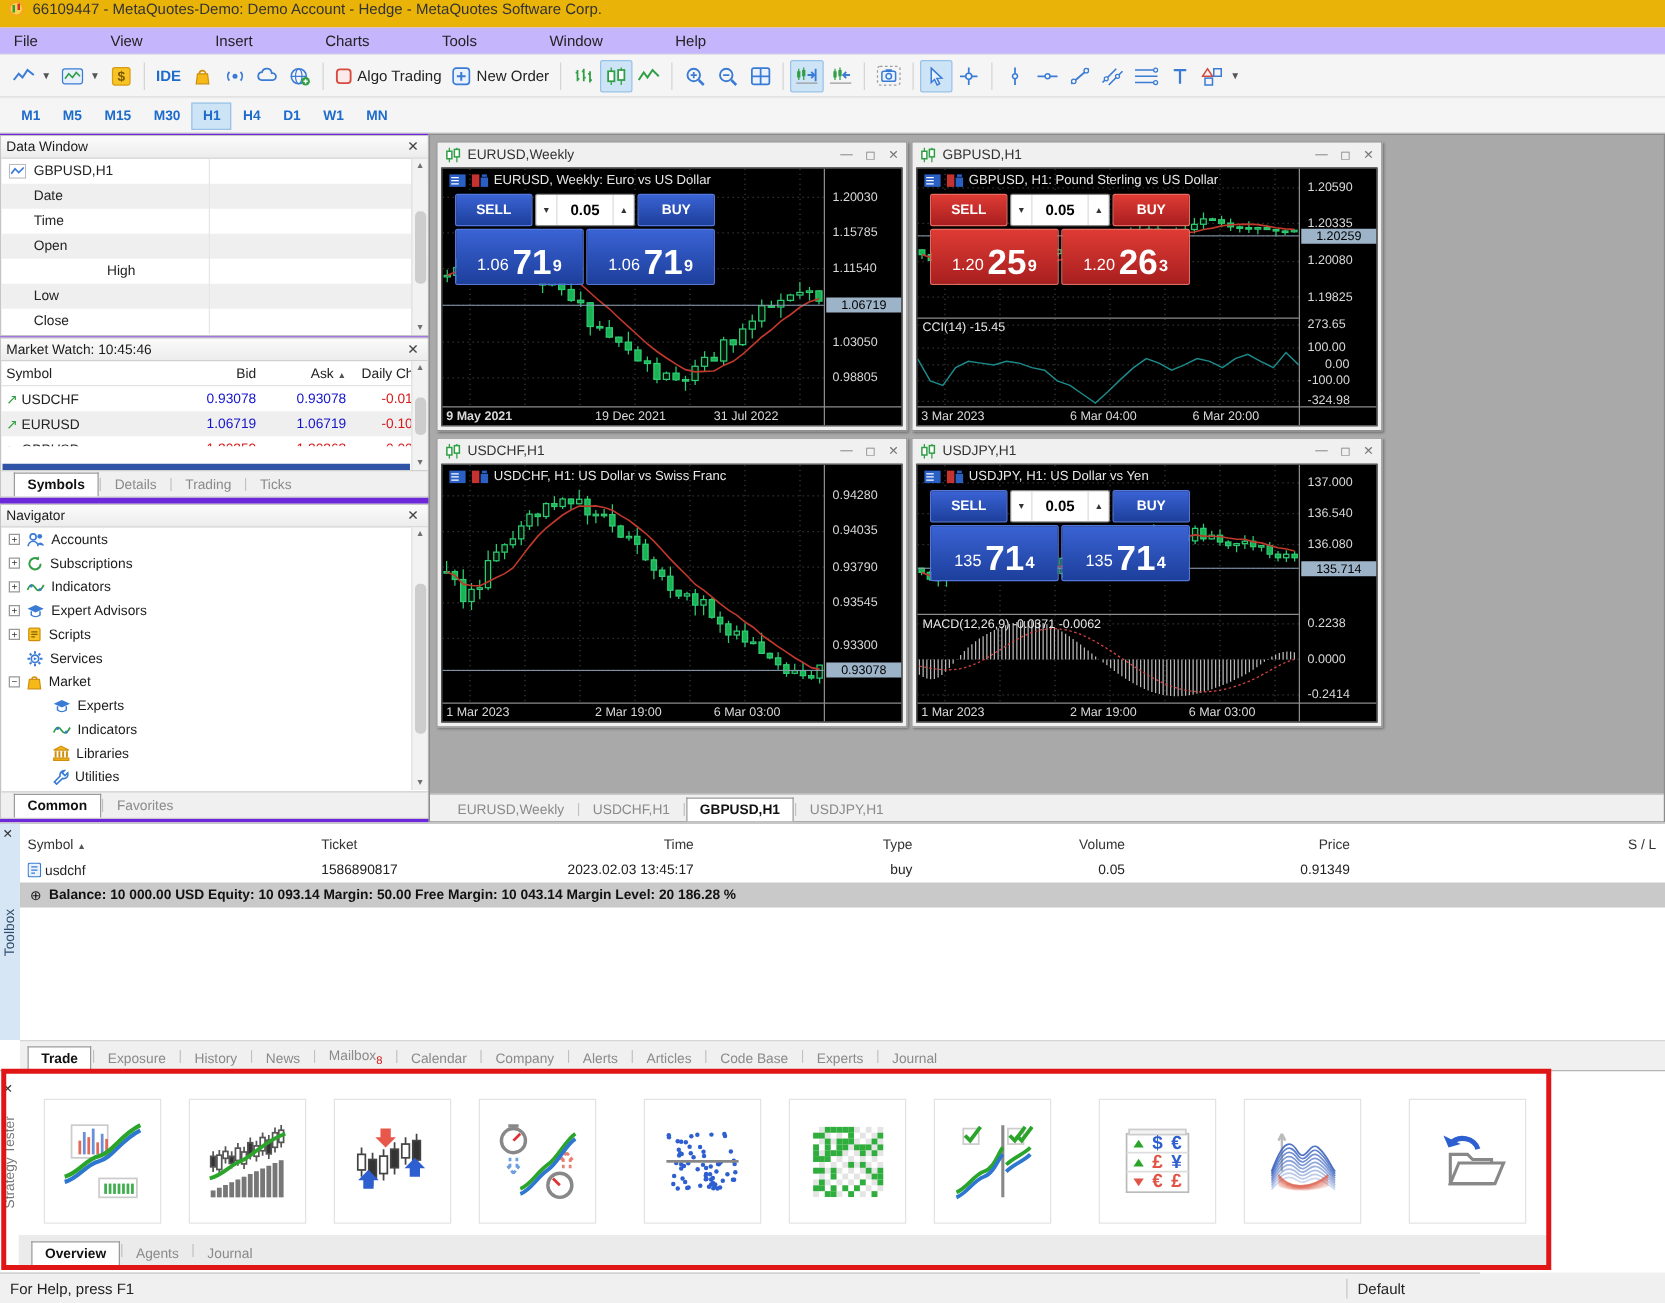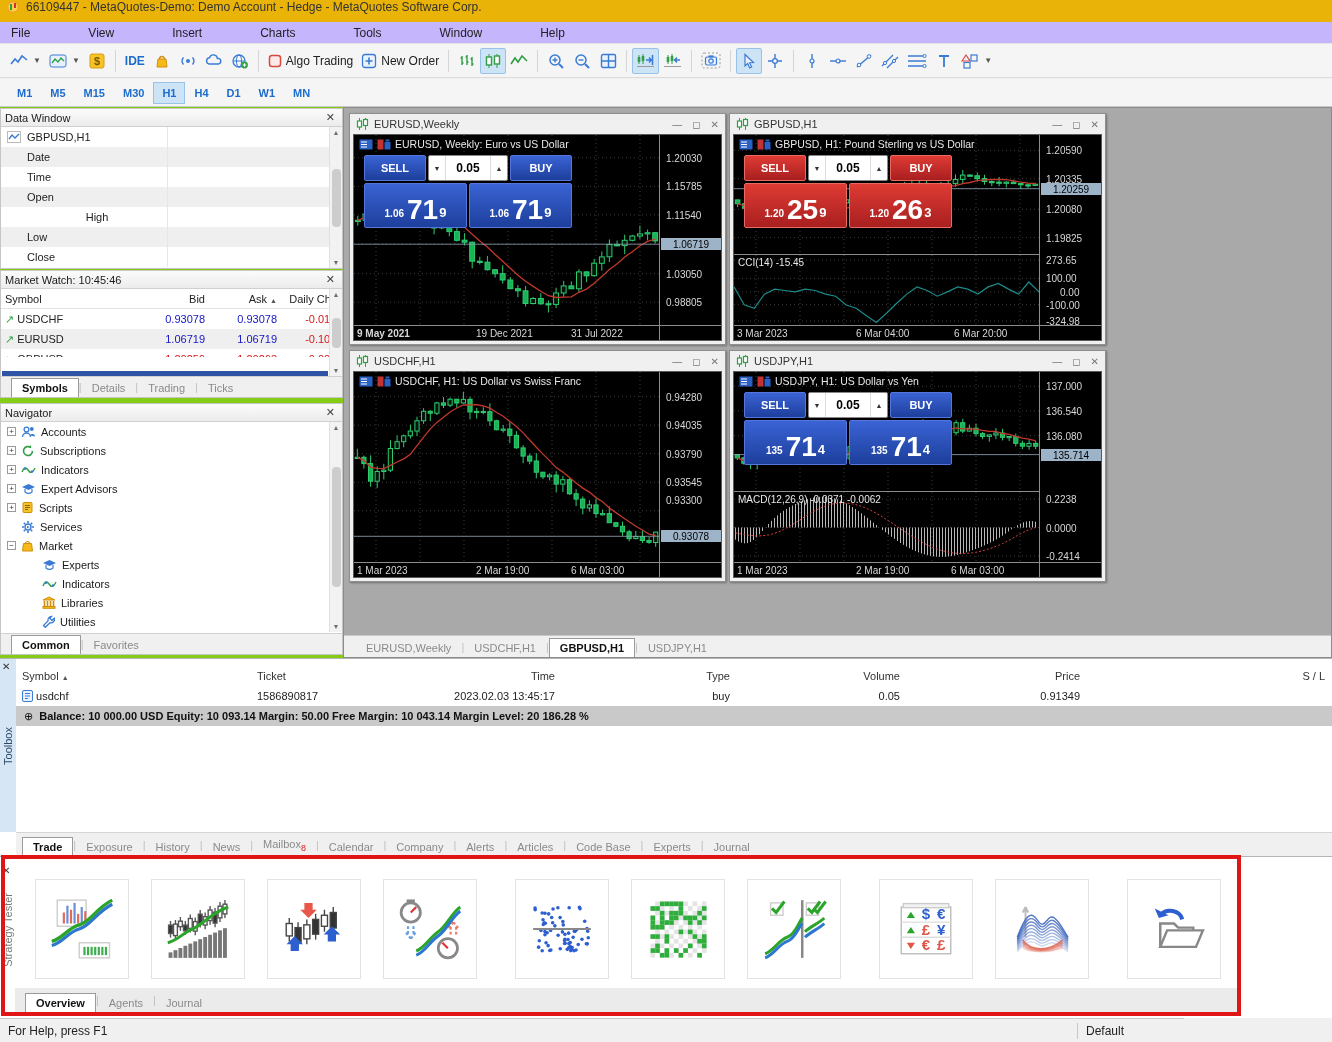--- a/index.html
+++ b/index.html
@@ -20,21 +20,21 @@
   .tb-btn.sel { background:#cde4f7; border-color:#9ac2e8; }
   .tb-btn .lbl { font-size:12px; color:#222; }
   .tb-sep { width:1px; height:22px; background:#d5d5d5; margin:0 5px; }
   .caret { font-size:8px; color:#555; margin-left:1px; }
   #tfbar { position:absolute; left:0; top:79px; width:100%; height:28px; background:#f5f5f5;
     border-bottom:1px solid #c8c8c8; display:flex; align-items:center; padding-left:8px; }
   .tf { color:#1d6ccc; font-weight:bold; font-size:11px; padding:4px 8px; border:1px solid transparent; }
   .tf.sel { background:#cde4f7; border-color:#9ac2e8; }
 
   
-  #sidebar { position:absolute; left:0; top:107px; width:343px; height:551px; background:#84cc16; }
+  #sidebar { position:absolute; left:0; top:107px; width:343px; height:551px; background:#6d28d9; }
   .panel { position:absolute; left:0; width:343px; background:#fff; border:1px solid #c5c5c5; }
   .panel-hdr { height:18px; background:linear-gradient(#fbfbfb,#ececec); border-bottom:1px solid #d0d0d0;
     display:flex; align-items:center; padding:0 4px; color:#1a1a1a; }
   .panel-hdr .x { margin-left:auto; color:#444; font-size:11px; padding:0 3px; }
   .scrollcol { position:absolute; right:0; top:18px; bottom:0; width:13px; background:#f2f2f2;
     border-left:1px solid #e0e0e0; display:flex; flex-direction:column; justify-content:space-between;
     align-items:center; font-size:7px; color:#707070; padding:2px 0; }
   .scrollcol .thumb { width:9px; flex:0 0 58px; background:#cdcdcd; border-radius:4px; }
   .dw-row { height:20px; display:flex; align-items:center; padding-left:6px; border-right:14px solid transparent; }
   .dw-row.alt { background:#efefef; }
@@ -84,21 +84,21 @@
   .tp-spin .arr { width:17px; display:flex; align-items:center; justify-content:center;
     font-size:7px; color:#333; border-right:1px solid #ddd; }
   .tp-spin .arr:last-child { border-right:none; border-left:1px solid #ddd; }
   .tp-spin .val { flex:1; display:flex; align-items:center; justify-content:center;
     font-weight:bold; font-size:12px; color:#000; }
   .tp-row2 { display:flex; gap:2px; margin-top:2px; height:45px; }
   .tp-quote { flex:1; color:#fff; border-radius:2px; display:flex; align-items:flex-end;
     justify-content:center; padding-bottom:5px; }
   .blue .tp-btn, .blue .tp-quote { background:linear-gradient(#3a63d4,#1d3f9c); border:1px solid #5577dd; }
   .red  .tp-btn, .red  .tp-quote { background:linear-gradient(#df3b34,#a81f1f); border:1px solid #e86a61; }
-  .q-small { font-size:10px; font-weight:bold; margin-right:3px; margin-bottom:3px; }
+  .q-small { font-size:13px; font-weight:normal; margin-right:3px; margin-bottom:3px; }
   .q-big { font-size:28px; font-weight:bold; line-height:24px; }
   .q-sup { font-size:13px; font-weight:bold; vertical-align:top; margin-left:1px; position:relative; top:-2px; }
   #charttabs { position:absolute; left:0; bottom:0; width:100%; height:22px; background:#f0f0f0;
     border-top:1px solid #c8c8c8; display:flex; align-items:flex-end; padding-left:12px; }
 
   
   #toolbox { position:absolute; left:0; top:658px; width:1332px; height:198px; background:#fff;
     border-top:1px solid #b5b5b5; }
   #toolbox .vstrip { position:absolute; left:0; top:0; bottom:24px; width:16px; background:#d6e6f5;
     display:flex; align-items:center; justify-content:center; }
@@ -1110,21 +1110,21 @@
             <line x1="301.7" y1="159.9" x2="301.7" y2="174.8" stroke="#2ecc71"></line>
             <rect x="299.6" y="160.1" width="4.2" height="10.4" fill="#03180b" stroke="#2ecc71"></rect>
             <path d="M3.3 85.3 L9.9 88.4 L16.6 95.3 L23.2 96.4 L29.8 96.7 L36.5 93.4 L43.1 90.0 L49.7 86.9 L56.4 82.3 L63.0 73.7 L69.6 65.1 L76.3 56.9 L82.9 50.4 L89.5 45.2 L96.1 40.0 L102.8 36.0 L109.4 32.9 L116.0 33.0 L122.7 32.7 L129.3 34.0 L135.9 36.2 L142.6 40.5 L149.2 44.3 L155.8 49.4 L162.4 54.6 L169.1 60.9 L175.7 68.0 L182.3 75.3 L189.0 82.1 L195.6 88.6 L202.2 95.6 L208.9 100.1 L215.5 105.5 L222.1 110.9 L228.8 116.1 L235.4 120.1 L242.0 125.6 L248.6 129.8 L255.3 135.9 L261.9 140.6 L268.5 145.3 L275.2 149.7 L281.8 154.2 L288.4 158.0 L295.1 162.1 L301.7 163.5 " fill="none" stroke="#c0392b" stroke-width="1.3"></path>
             <line x1="0" y1="164.3" x2="305" y2="164.3" stroke="#8fa3b8" stroke-width="0.8"></line>
           </svg>
           <div class="yaxis" style="left:305px;width:64px;">
             <div class="ylab" style="top:25px;">0.94280</div>
             <div class="ylab" style="top:53px;">0.94035</div>
             <div class="ylab" style="top:82px;">0.93790</div>
             <div class="ylab" style="top:110px;">0.93545</div>
-            <div class="ylab" style="top:128px;">0.93300</div>
+            <div class="ylab" style="top:145px;">0.93300</div>
             <div class="ycur" style="top:164px;">0.93078</div>
           </div>
           <div class="xaxis">
             <div class="xlab" style="left:3px;">1 Mar 2023</div>
             <div class="xlab" style="left:122px;">2 Mar 19:00</div>
             <div class="xlab" style="left:217px;">6 Mar 03:00</div>
           </div>
         </div>
       </div>
       <div class="chart-win" style="left: 385px; top: 242px;">

